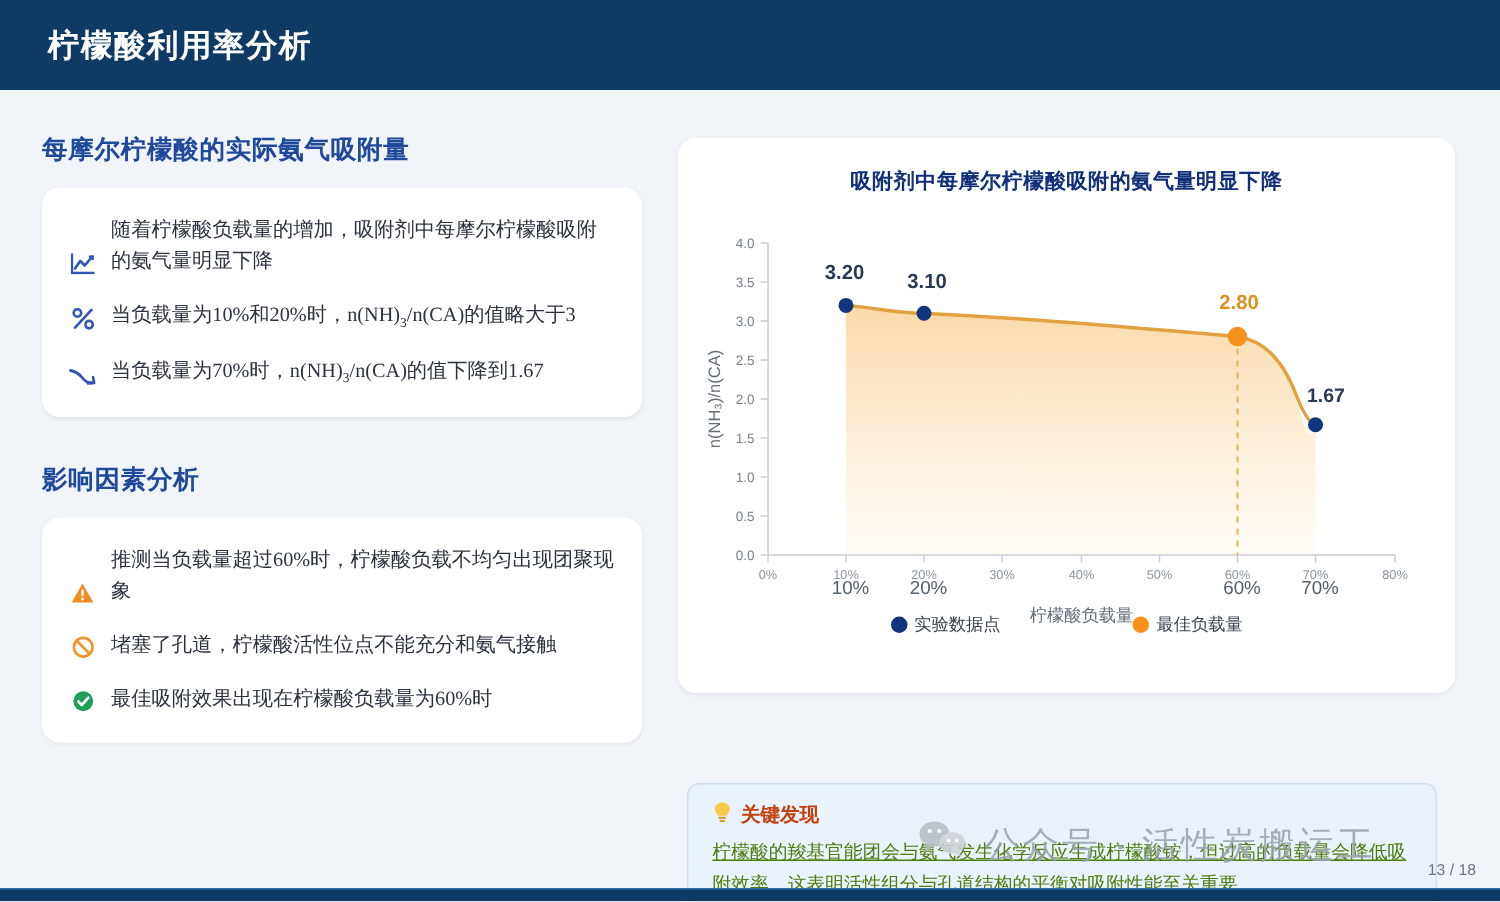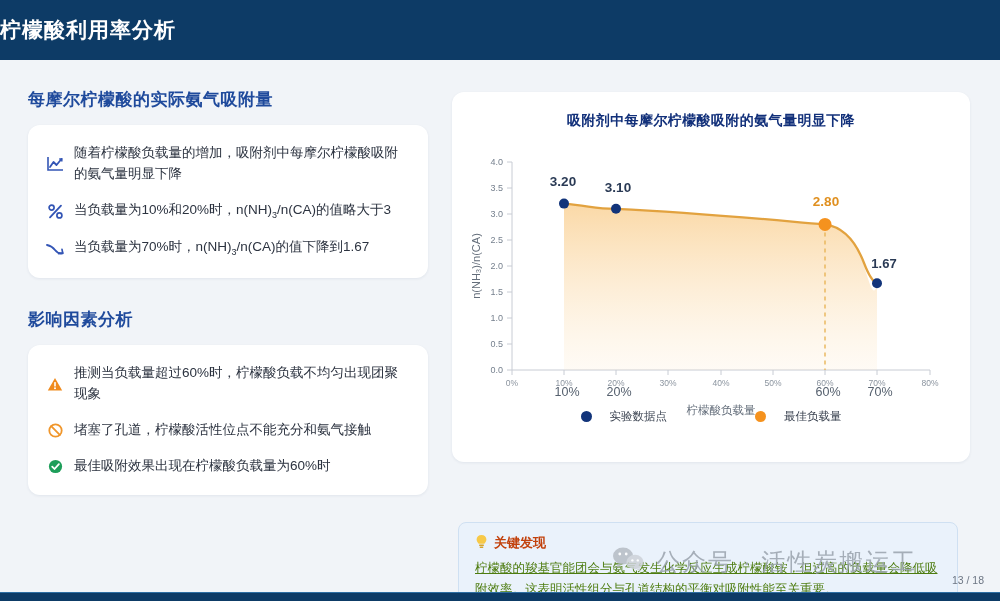--- a/index.html
+++ b/index.html
@@ -20,20 +20,21 @@
     position: absolute; left: 0; top: 0;
     width: 1000px; height: 60px;
     background: #0d3b66;
     display: flex; align-items: center;
   }
   .header-title {
     color: #ffffff;
     font-size: 21px;
     font-weight: bold;
     letter-spacing: 1px;
+    margin-left: 32px;
   }
   
   .body-area {
     position: absolute; left: 0; top: 60px;
     width: 794px; height: 525px;
     background: #f1f4f8;
   }
   .left-col {
     position: absolute; left: 28px; top: 28px;
     width: 400px;
@@ -46,22 +47,23 @@
     margin-bottom: 14px;
   }
   .card {
     background: #ffffff;
     border-radius: 12px;
     padding: 18px 18px 16px 16px;
     box-shadow: 0 1px 3px rgba(20,40,80,.07);
   }
   .bullet {
     display: flex;
-    align-items: center;
+    align-items: flex-end;
     margin-bottom: 15px;
+    font-family: Liberation Serif, serif;
   }
   .bullet:last-child { margin-bottom: 2px; }
   .bullet-icon {
     width: 22px; min-width: 22px;
     height: 19px;
     margin-right: 8px;
     display: flex; align-items: center; justify-content: center;
   }
   .bullet-text {
     font-size: 13.5px;
@@ -88,21 +90,21 @@
     padding-top: 20px;
     letter-spacing: .4px;
   }
   .plot-wrap { position: relative; width: 518px; height: 300px; text-align: right; }
   .legend {
     position: absolute; left: 0; bottom: 6px;
     width: 518px;
     display: flex; justify-content: center; gap: 88px;
     font-size: 11.5px; color: #3a4250;
   }
-  .legend-item { display: flex; align-items: center; gap: 18px; }
+  .legend-item { display: flex; align-items: center; gap: 5px; }
   .legend-dot { width: 11px; height: 11px; border-radius: 50%; display: inline-block; }
 
   
   .findings {
     position: absolute;
     left: 458px; top: 462px;
     width: 500px;
     background: #eaf2fb;
     border: 1px solid #cfe0f2;
     border-radius: 8px;

